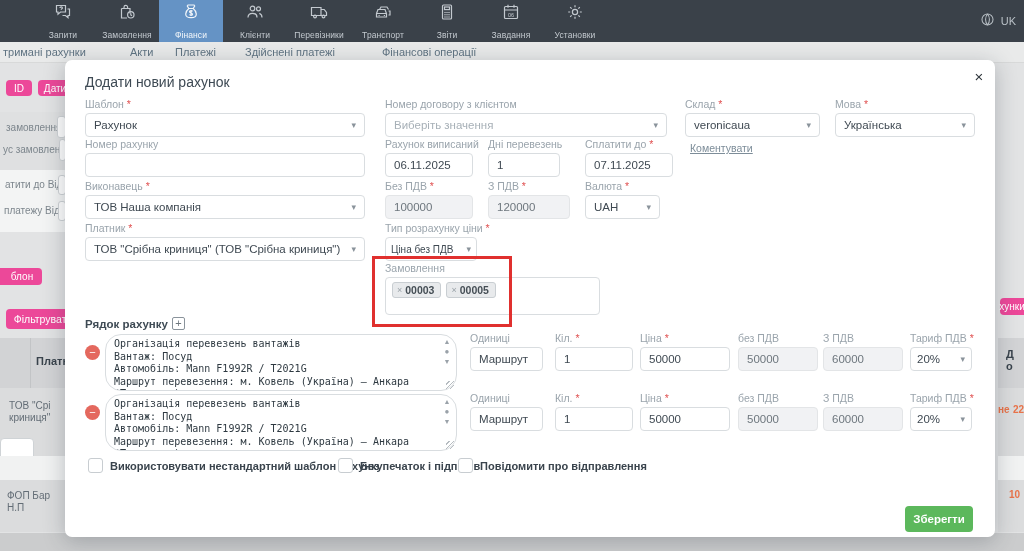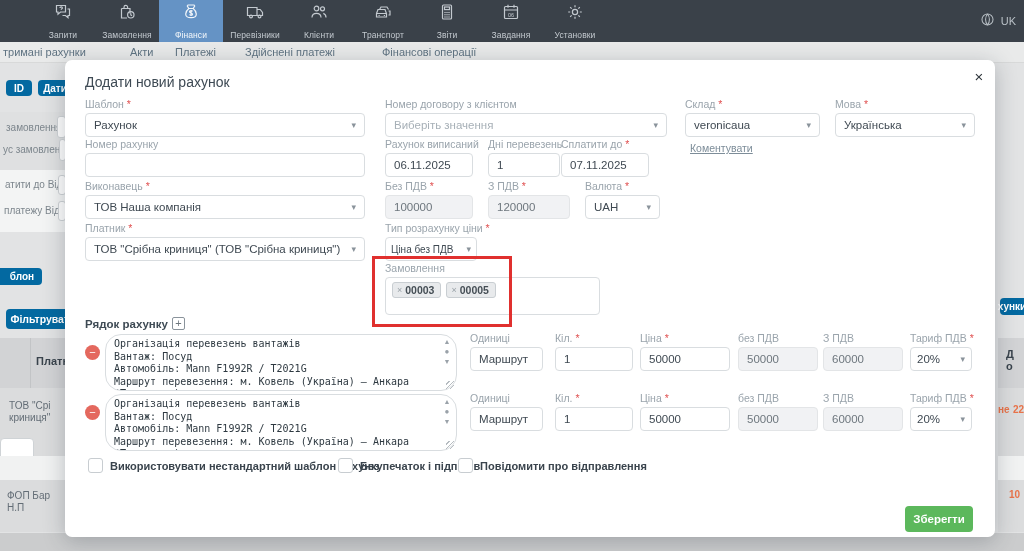--- a/index.html
+++ b/index.html
@@ -16,21 +16,21 @@
   #lang-area .lang-lb { font-size:11px; }
 
   
   #subnav { position:absolute; left:0; top:42px; width:1024px; height:21px; background:#e9eaea; border-bottom:1px solid #d8d9d9; }
   .subtab { position:absolute; top:4px; font-size:11px; color:#5f7382; cursor:pointer; white-space:nowrap; }
 
   
   .bgband { position:absolute; }
   .bg-lb { position:absolute; font-size:10px; color:#7d868d; white-space:nowrap; }
   .bg-frag-input { position:absolute; background:#fff; border:1px solid #cfd3d6; border-radius:3px; }
-  .gbtn { position:absolute; background:#0369a1; color:#fff; border-radius:4px; font-size:10px; display:flex; align-items:center; justify-content:center; cursor:pointer; white-space:nowrap;font-weight:bold; }
+  .gbtn { position:absolute; background:#ec4899; color:#fff; border-radius:4px; font-size:10px; display:flex; align-items:center; justify-content:center; cursor:pointer; white-space:nowrap; }
   .bg-bold { position:absolute; font-weight:bold; font-size:11px; color:#39434c; white-space:pre-line; }
   .bg-row-tx { position:absolute; font-size:10px; line-height:12px; color:#636d76; white-space:pre-line; }
   .bg-orange { position:absolute; font-size:10px; font-weight:bold; color:#e8734a; white-space:nowrap; }
   #bottom-strip { position:absolute; left:0; top:533px; width:1024px; height:18px; background:#cbcccd; }
 
   
   #modal { position:absolute; left:65px; top:60px; width:930px; height:477px; background:#fff; border-radius:7px; box-shadow:0 4px 22px rgba(40,50,60,.28); z-index:10; }
   #modal-title { position:absolute; left:20px; top:14px; font-size:14px; color:#3e4a54; }
   #modal-close { position:absolute; left:905px; top:8px; width:18px; height:18px; font-size:15px; color:#2f363c; text-align:center; line-height:18px; cursor:pointer; }
 
@@ -100,38 +100,38 @@
             <path d="M7.8 6.5 6.3 4l.7-1h6l.7 1-1.5 2.5"></path>
             <path d="M7.8 6.5h4.4c1.9 1.6 3.1 3.3 3.1 5.4 0 2.5-2.3 3.8-5.3 3.8s-5.3-1.3-5.3-3.8c0-2.1 1.2-3.8 3.1-5.4z"></path>
             <path d="M10 8.2v5.6M11.5 9.4c-.3-.5-.9-.8-1.5-.8-.8 0-1.5.5-1.5 1.1 0 1.6 3 1 3 2.5 0 .6-.7 1.1-1.5 1.1-.6 0-1.2-.3-1.5-.8"></path>
           </svg>
       </span>
       <span class="nav-lb">Фінанси</span>
     </div>
     <div class="nav-item">
       <span class="nav-ic">
         <svg width="20" height="20" viewBox="0 0 20 20" fill="none" stroke="currentColor" stroke-width="1.2">
+            <circle cx="7.5" cy="6.5" r="2.3"></circle>
+            <path d="M3 15.5c0-2.6 2-4.2 4.5-4.2s4.5 1.6 4.5 4.2"></path>
+            <circle cx="13.5" cy="6.8" r="2"></circle>
+            <path d="M14.3 11.4c1.7.5 2.7 1.9 2.7 4.1"></path>
+          </svg>
+      </span>
+      <span class="nav-lb">Клієнти</span>
+    </div>
+    <div class="nav-item">
+      <span class="nav-ic">
+        <svg width="20" height="20" viewBox="0 0 20 20" fill="none" stroke="currentColor" stroke-width="1.2">
             <path d="M2.5 5.5H12v8H2.5z"></path>
             <path d="M12 7.5h3.2l2.3 3v3H12"></path>
             <circle cx="6" cy="14.5" r="1.4"></circle>
             <circle cx="14.5" cy="14.5" r="1.4"></circle>
           </svg>
       </span>
       <span class="nav-lb">Перевізники</span>
-    </div>
-    <div class="nav-item">
-      <span class="nav-ic">
-        <svg width="20" height="20" viewBox="0 0 20 20" fill="none" stroke="currentColor" stroke-width="1.2">
-            <circle cx="7.5" cy="6.5" r="2.3"></circle>
-            <path d="M3 15.5c0-2.6 2-4.2 4.5-4.2s4.5 1.6 4.5 4.2"></path>
-            <circle cx="13.5" cy="6.8" r="2"></circle>
-            <path d="M14.3 11.4c1.7.5 2.7 1.9 2.7 4.1"></path>
-          </svg>
-      </span>
-      <span class="nav-lb">Клієнти</span>
     </div>
     <div class="nav-item">
       <span class="nav-ic">
         <svg width="20" height="20" viewBox="0 0 20 20" fill="none" stroke="currentColor" stroke-width="1.2">
             <path d="M6.5 7.5 8 5h6l1.5 2.5M15.5 9H17v4h-1.5"></path>
             <path d="M3.5 11.5 5 7.5h7l1.5 4V15h-10z"></path>
             <path d="M3.5 11.5h10M5.5 13.5h1.2M10.8 13.5H12"></path>
           </svg>
       </span>
       <span class="nav-lb">Транспорт</span>
@@ -267,21 +267,21 @@
       <input class="ctl" value="" style="">
     </div>
     <div class="fieldw" style="left:320px;top:78px;width:88px">
       <span class="lbl">Рахунок виписаний</span>
       <input class="ctl" value="06.11.2025" style="">
     </div>
     <div class="fieldw" style="left:423px;top:78px;width:72px">
       <span class="lbl">Дні перевезень</span>
       <input class="ctl" value="1" style="">
     </div>
-    <div class="fieldw" style="left:496px;top:78px;width:88px">
+    <div class="fieldw" style="left:520px;top:78px;width:88px">
       <span class="lbl req">Сплатити до</span>
       <input class="ctl" value="07.11.2025" style="">
     </div>
     <span class="link" style="position:absolute;left:625px;top:82px">Коментувати</span>
 
     <div class="fieldw" style="left:20px;top:120px;width:280px">
       <span class="lbl req">Виконавець</span>
       <div class="ctl">
         <span class="val">ТОВ Наша компанія</span>
         <span class="caret">▾</span>

